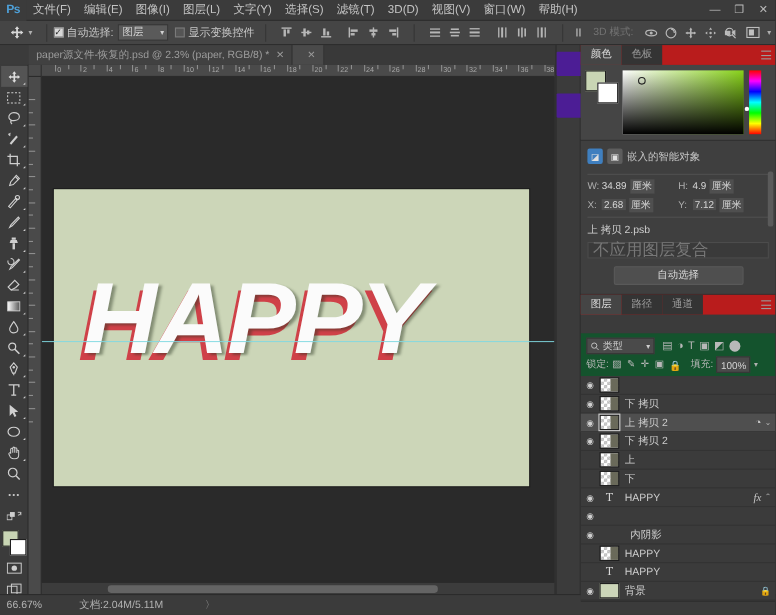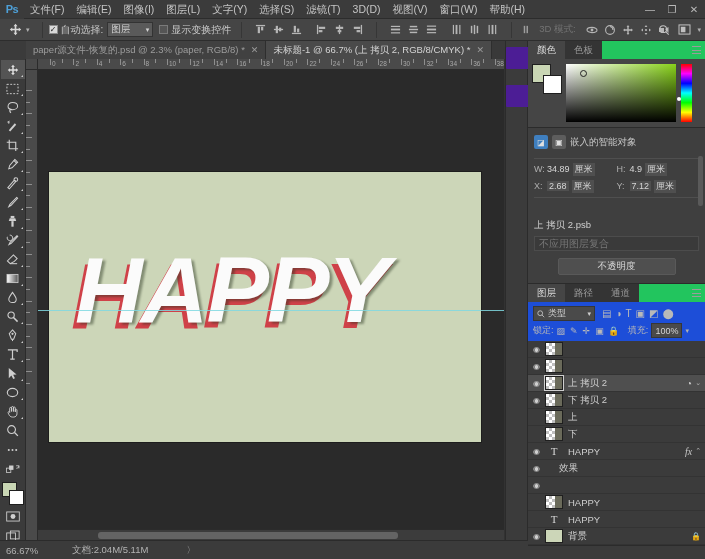--- a/index.html
+++ b/index.html
@@ -194,21 +194,21 @@
     color: #c4c4c4; font-size: 9px; border-radius: 1px; padding-left: 39px;
   }
 
   
   .panels {
     position: absolute; left: 528px; top: 41px; width: 177px; height: 499px;
     background: #3b3b3b;
   }
   .panel { background: #3b3b3b; border-bottom: 1px solid #2b2b2b; }
   .panel-tabs {
-    display: flex; align-items: flex-end; height: 18px; background: #22c55e;
+    display: flex; align-items: flex-end; height: 18px; background: #b91c1c;
     position: relative;
   }
   .ptab {
     padding: 0 9px; height: 18px; line-height: 18px; font-size: 9.5px;
     color: #9b9b9b; background: #343434;
   }
   .ptab.active { background: #454545; color: #dcdcdc; }
   .pmenu {
     position: absolute; right: 4px; top: 5px; width: 9px; height: 8px;
     display: flex; flex-direction: column; justify-content: space-between;
@@ -247,37 +247,37 @@
   .prop-title { font-size: 9.5px; color: #c7c7c7; }
   .prop-sep { height: 1px; background: #4f4f4f; margin: 4px 0; }
   .prop-row { display: flex; align-items: center; margin: 4px 0; font-size: 9px; }
   .prop-field { display: flex; align-items: baseline; width: 50%; }
   .prop-key { color: #aeaeae; width: 13px; }
   .prop-val { color: #d6d6d6; }
   .prop-unit { color: #d6d6d6; margin-left: 3px; }
   .prop-val.boxed, .prop-unit.boxed {
     background: #4f4f4f; padding: 0 2px;
   }
-  .prop-name { font-size: 9.5px; color: #cfcfcf; margin: 21px 0 4px; }
+  .prop-name { font-size: 9.5px; color: #cfcfcf; margin: 5px 0 4px; }
   .prop-input {
     background: #3a3a3a; border: 1px solid #4c4c4c; height: 15px;
-    font-size: 10px; color: #777; display: flex; align-items: center; padding: 0 4px;
+    font-size: 15px; color: #777; display: flex; align-items: center; padding: 0 4px;
   }
   .prop-btn {
     margin: 7px auto 2px; width: 118px; height: 17px; background: #4f4f4f;
     border: 1px solid #595959; border-radius: 2px;
     display: flex; align-items: center; justify-content: center;
     font-size: 9.5px; color: #dadada;
   }
   .prop-scroll {
     position: absolute; right: 2px; width: 5px; background: #5a5a5a; border-radius: 2px;
   }
 
   
-  .layers-ctrl { background: #1d4ed8; padding: 3px 5px 2px; }
+  .layers-ctrl { background: #14532d; padding: 3px 5px 2px; margin-top: 17px; }
   .lrow { display: flex; align-items: center; height: 17px; gap: 3px; }
   .filter-box {
     flex: 1; display: flex; align-items: center; background: #4a4a4a;
     border: 1px solid #363636; height: 15px; padding: 0 3px; font-size: 9px; color: #cfcfcf;
   }
   .filter-box .sel-label { flex: 1; margin-left: 3px; }
   .kind-icons { display: flex; gap: 4px; align-items: center; padding-left: 4px; }
   .kind-icons span { font-size: 10px; color: #b9b9b9; }
   .blend-box {
     width: 88px; display: flex; align-items: center; justify-content: space-between;
@@ -518,21 +518,20 @@
     </div>
   </div>
 
   <div class="tabbar">
     <div style="width:26px;height:18px;background:#3b3b3b"></div>
     <div class="doctab">
       <span>paper源文件-恢复的.psd @ 2.3% (paper, RGB/8) *</span>
       <span class="tab-close">✕</span>
     </div>
     <div class="doctab active">
-      <span>未标题-1 @ 66.7% (上 拷贝 2, RGB/8/CMYK) *</span>
       <span class="tab-close">✕</span>
     </div>
   </div>
 
   <div class="toolbar">
     <div class="tool sel">
       <svg width="12" height="12" viewBox="0 0 16 16">
           <path d="M8 1 L10.5 4 H9 V7 H12 V5.5 L15 8 L12 10.5 V9 H9 V12 H10.5 L8 15 L5.5 12 H7 V9 H4 V10.5 L1 8 L4 5.5 V7 H7 V4 H5.5 Z" fill="#ddd"></path>
         </svg>
       <i class="corner"></i>
@@ -880,21 +879,21 @@
           </span>
           <span class="prop-field">
             <span class="prop-key">Y:</span>
             <span class="prop-val boxed">7.12</span>
             <span class="prop-unit boxed">厘米</span>
           </span>
         </div>
         <div class="prop-sep"></div>
         <div class="prop-name">上 拷贝 2.psb</div>
         <div class="prop-input">不应用图层复合</div>
-        <div class="prop-btn">不透明度</div>
+        <div class="prop-btn">自动选择</div>
         <div class="prop-scroll" style="top:28px;height:50px"></div>
       </div>
     </div>
 
     <div class="panel">
       <div class="panel-tabs">
         <div class="ptab active">图层</div>
         <div class="ptab">路径</div>
         <div class="ptab">通道</div>
         <div class="pmenu">
@@ -943,20 +942,21 @@
             <div class="eye">◉</div>
             <div class="lthumb">
               <i class="mini-mask"></i>
             </div>
           </div>
           <div class="layer">
             <div class="eye">◉</div>
             <div class="lthumb">
               <i class="mini-mask"></i>
             </div>
+            <div class="lname">下 拷贝</div>
           </div>
           <div class="layer selected">
             <div class="eye">◉</div>
             <div class="lthumb selected-frame">
               <i class="mini-mask"></i>
             </div>
             <div class="lname">上 拷贝 2</div>
             <span class="lfx">◔</span>
             <span class="lcaret">⌄</span>
           </div>
@@ -983,24 +983,24 @@
           </div>
           <div class="layer">
             <div class="eye">◉</div>
             <div class="lthumb ttype">T</div>
             <div class="lname">HAPPY</div>
             <span class="lfx">fx</span>
             <span class="lcaret">⌃</span>
           </div>
           <div class="layer">
             <div class="eye">◉</div>
-            <div class="lname indent1">效果</div>
           </div>
           <div class="layer">
             <div class="eye">◉</div>
+            <div class="lname indent2">内阴影</div>
           </div>
           <div class="layer">
             <div class="eye off"></div>
             <div class="lthumb">
               <i class="mini-mask"></i>
             </div>
             <div class="lname">HAPPY</div>
           </div>
           <div class="layer">
             <div class="eye off"></div>

